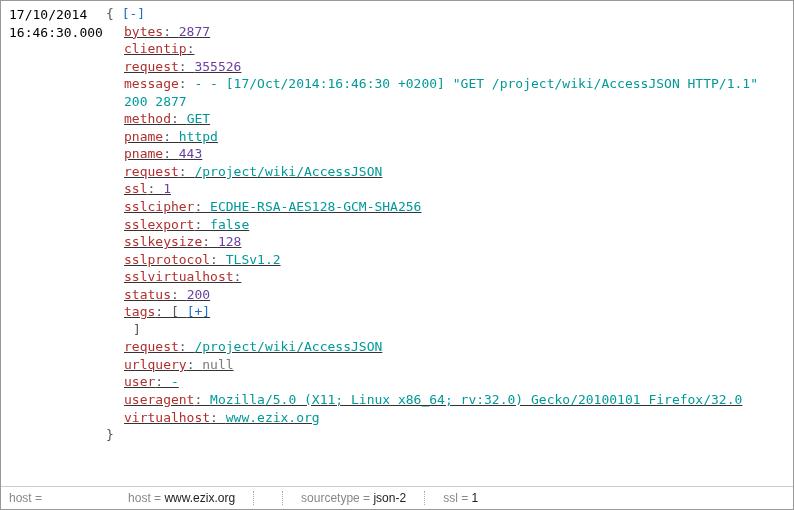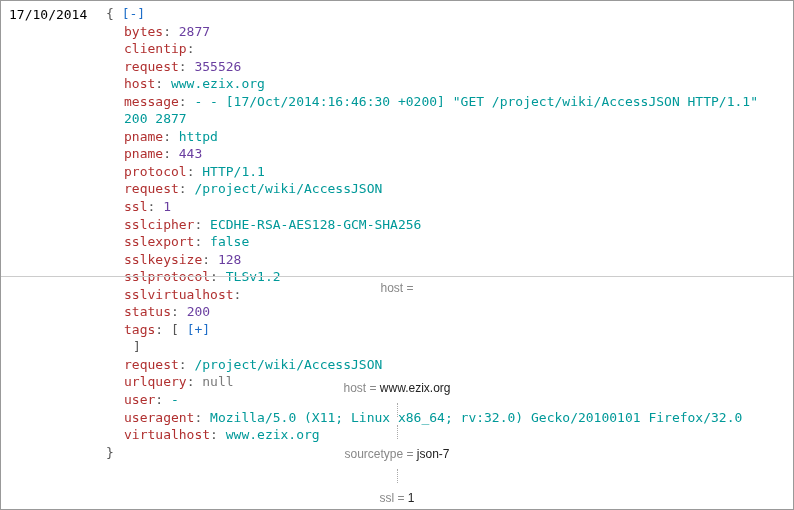--- a/index.html
+++ b/index.html
@@ -32,66 +32,65 @@
     padding-left: 2px;
   }
   .brace { color: #555; }
   .bracket-link { color: #1e6ec8; cursor: pointer; }
   .key { color: #b03030; }
   .str { color: #009999; }
   .num { color: #6a3fa0; }
   .punct { color: #555; }
   .null { color: #7a7a7a; }
   .row { white-space: pre; }
-  .indent1 { padding-left: 18px; white-space: pre-wrap; }
+  .indent1 { padding-left: 18px; white-space: pre-wrap; text-decoration: underline; }
   .indent1b { padding-left: 27px; white-space: pre-wrap; }
   .message-line { padding-left: 18px; }
   .message-val { color: #009999; }
   .footer {
     position: absolute;
     bottom: 0;
     left: 0;
     right: 0;
     border-top: 1px solid #ccc;
     padding: 4px 8px;
     font-family: Arial, Helvetica, sans-serif;
     font-size: 12px;
     color: #777;
     display: flex;
     align-items: center;
     gap: 8px;
-    flex-direction: column;
   }
   .footer .pair { white-space: nowrap; }
   .footer .k { color: #888; }
   .footer .v { color: #222; }
   .dotsep {
     border-left: 1.5px dotted #aaa;
     height: 14px;
     margin: 0 10px;
   }
 </style>
 </head>
 <body>
 
 <div class="content">
   <div class="timestamp-col">
     <div>17/10/2014</div>
+    <div>16:46:30.000</div>
   </div>
   <div class="main-col">
     <div class="row"><span class="brace">{ </span><span class="bracket-link">[-]</span></div>
 
     <div class="indent1"><span class="key">bytes</span><span class="punct">: </span><span class="num">2877</span></div>
     <div class="indent1"><span class="key">clientip</span><span class="punct">:</span></div>
     <div class="indent1"><span class="key">request</span><span class="punct">: </span><span class="num">355526</span></div>
-    <div class="indent1"><span class="key">host</span><span class="punct">: </span><span class="str">www.ezix.org</span></div>
     <div class="message-line"><span class="key">message</span><span class="punct">: </span><span class="message-val">          - - [17/Oct/2014:16:46:30 +0200] "GET /project/wiki/AccessJSON HTTP/1.1" 200 2877</span></div>
+    <div class="indent1"><span class="key">method</span><span class="punct">: </span><span class="str">GET</span></div>
     <div class="indent1"><span class="key">pname</span><span class="punct">: </span><span class="str">httpd</span></div>
     <div class="indent1"><span class="key">pname</span><span class="punct">: </span><span class="num">443</span></div>
-    <div class="indent1"><span class="key">protocol</span><span class="punct">: </span><span class="str">HTTP/1.1</span></div>
     <div class="indent1"><span class="key">request</span><span class="punct">: </span><span class="str">/project/wiki/AccessJSON</span></div>
     <div class="indent1"><span class="key">ssl</span><span class="punct">: </span><span class="num">1</span></div>
     <div class="indent1"><span class="key">sslcipher</span><span class="punct">: </span><span class="str">ECDHE-RSA-AES128-GCM-SHA256</span></div>
     <div class="indent1"><span class="key">sslexport</span><span class="punct">: </span><span class="str">false</span></div>
     <div class="indent1"><span class="key">sslkeysize</span><span class="punct">: </span><span class="num">128</span></div>
     <div class="indent1"><span class="key">sslprotocol</span><span class="punct">: </span><span class="str">TLSv1.2</span></div>
     <div class="indent1"><span class="key">sslvirtualhost</span><span class="punct">:</span></div>
     <div class="indent1"><span class="key">status</span><span class="punct">: </span><span class="num">200</span></div>
     <div class="indent1"><span class="key">tags</span><span class="punct">: [ </span><span class="bracket-link">[+]</span></div>
     <div class="indent1b"><span class="punct">]</span></div>
@@ -105,16 +104,16 @@
 
   </div>
 </div>
 
 <div class="footer">
   <span class="pair"><span class="k">host = </span></span>
   <span style="flex:0 0 70px"></span>
   <span class="pair"><span class="k">host = </span><span class="v">www.ezix.org</span></span>
   <span class="dotsep"></span>
   <span class="dotsep"></span>
-  <span class="pair"><span class="k">sourcetype = </span><span class="v">json-7</span></span>
+  <span class="pair"><span class="k">sourcetype = </span><span class="v">json-2</span></span>
   <span class="dotsep"></span>
   <span class="pair"><span class="k">ssl = </span><span class="v">1</span></span>
 </div>
 
 </body></html>

